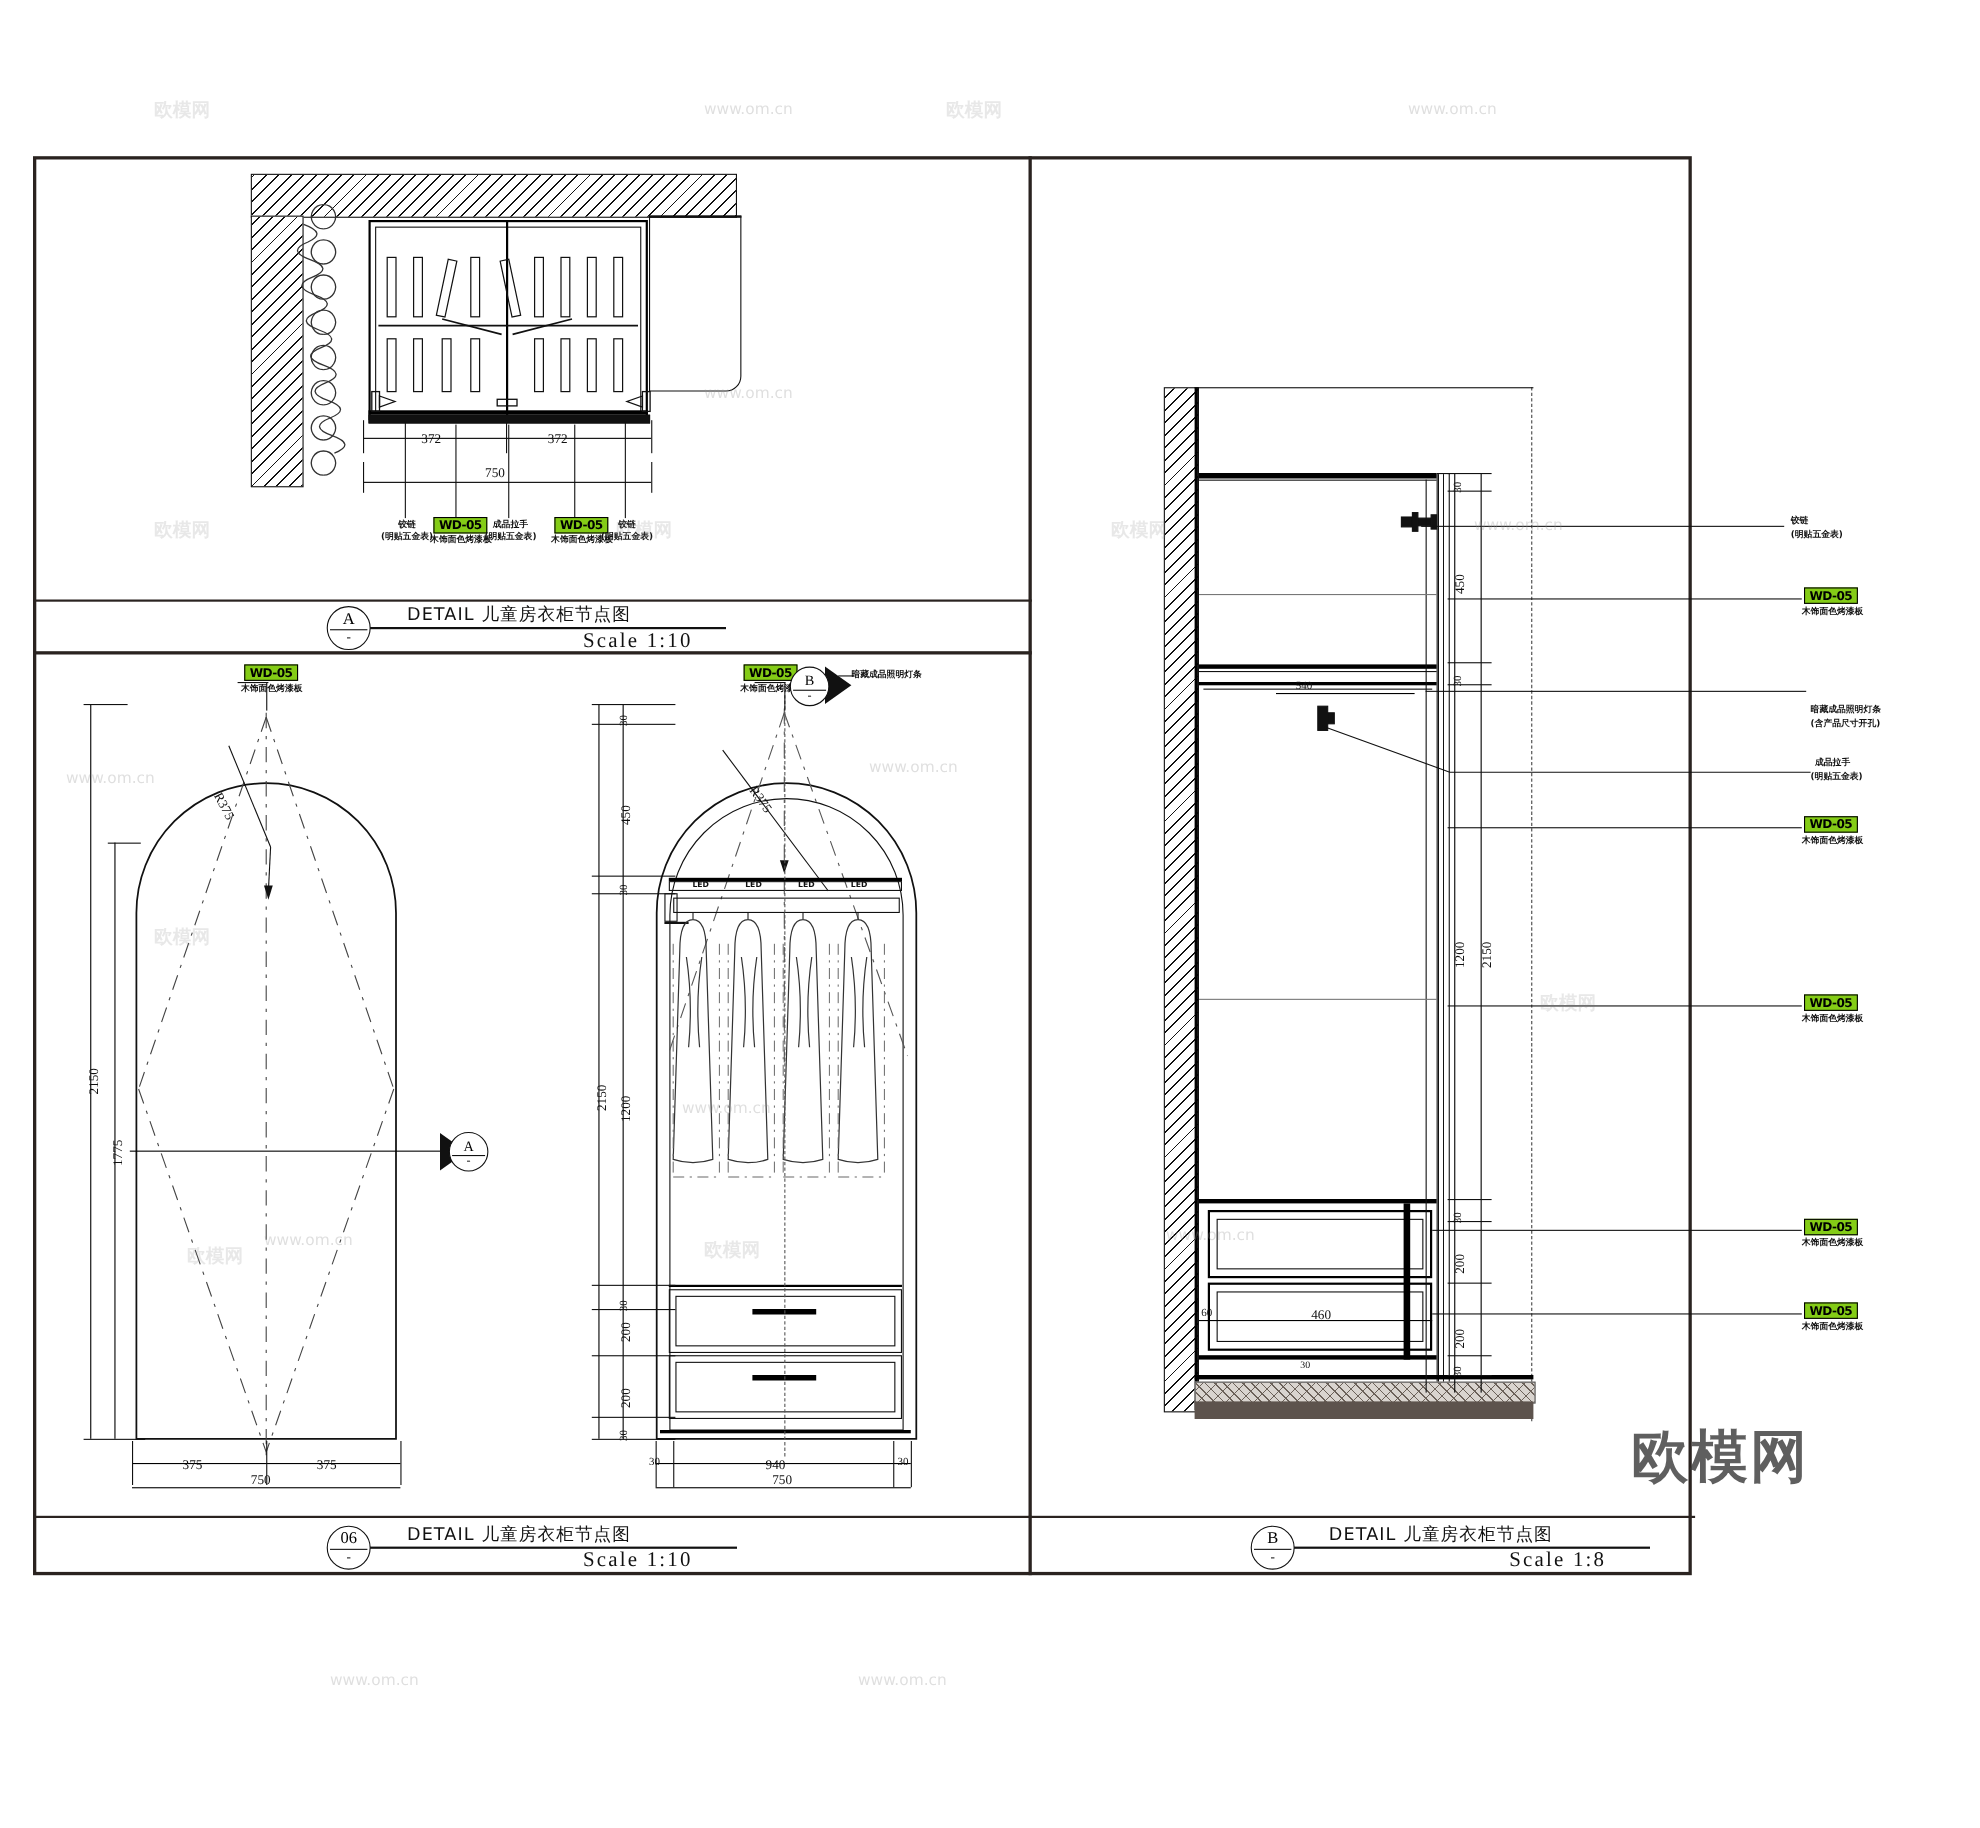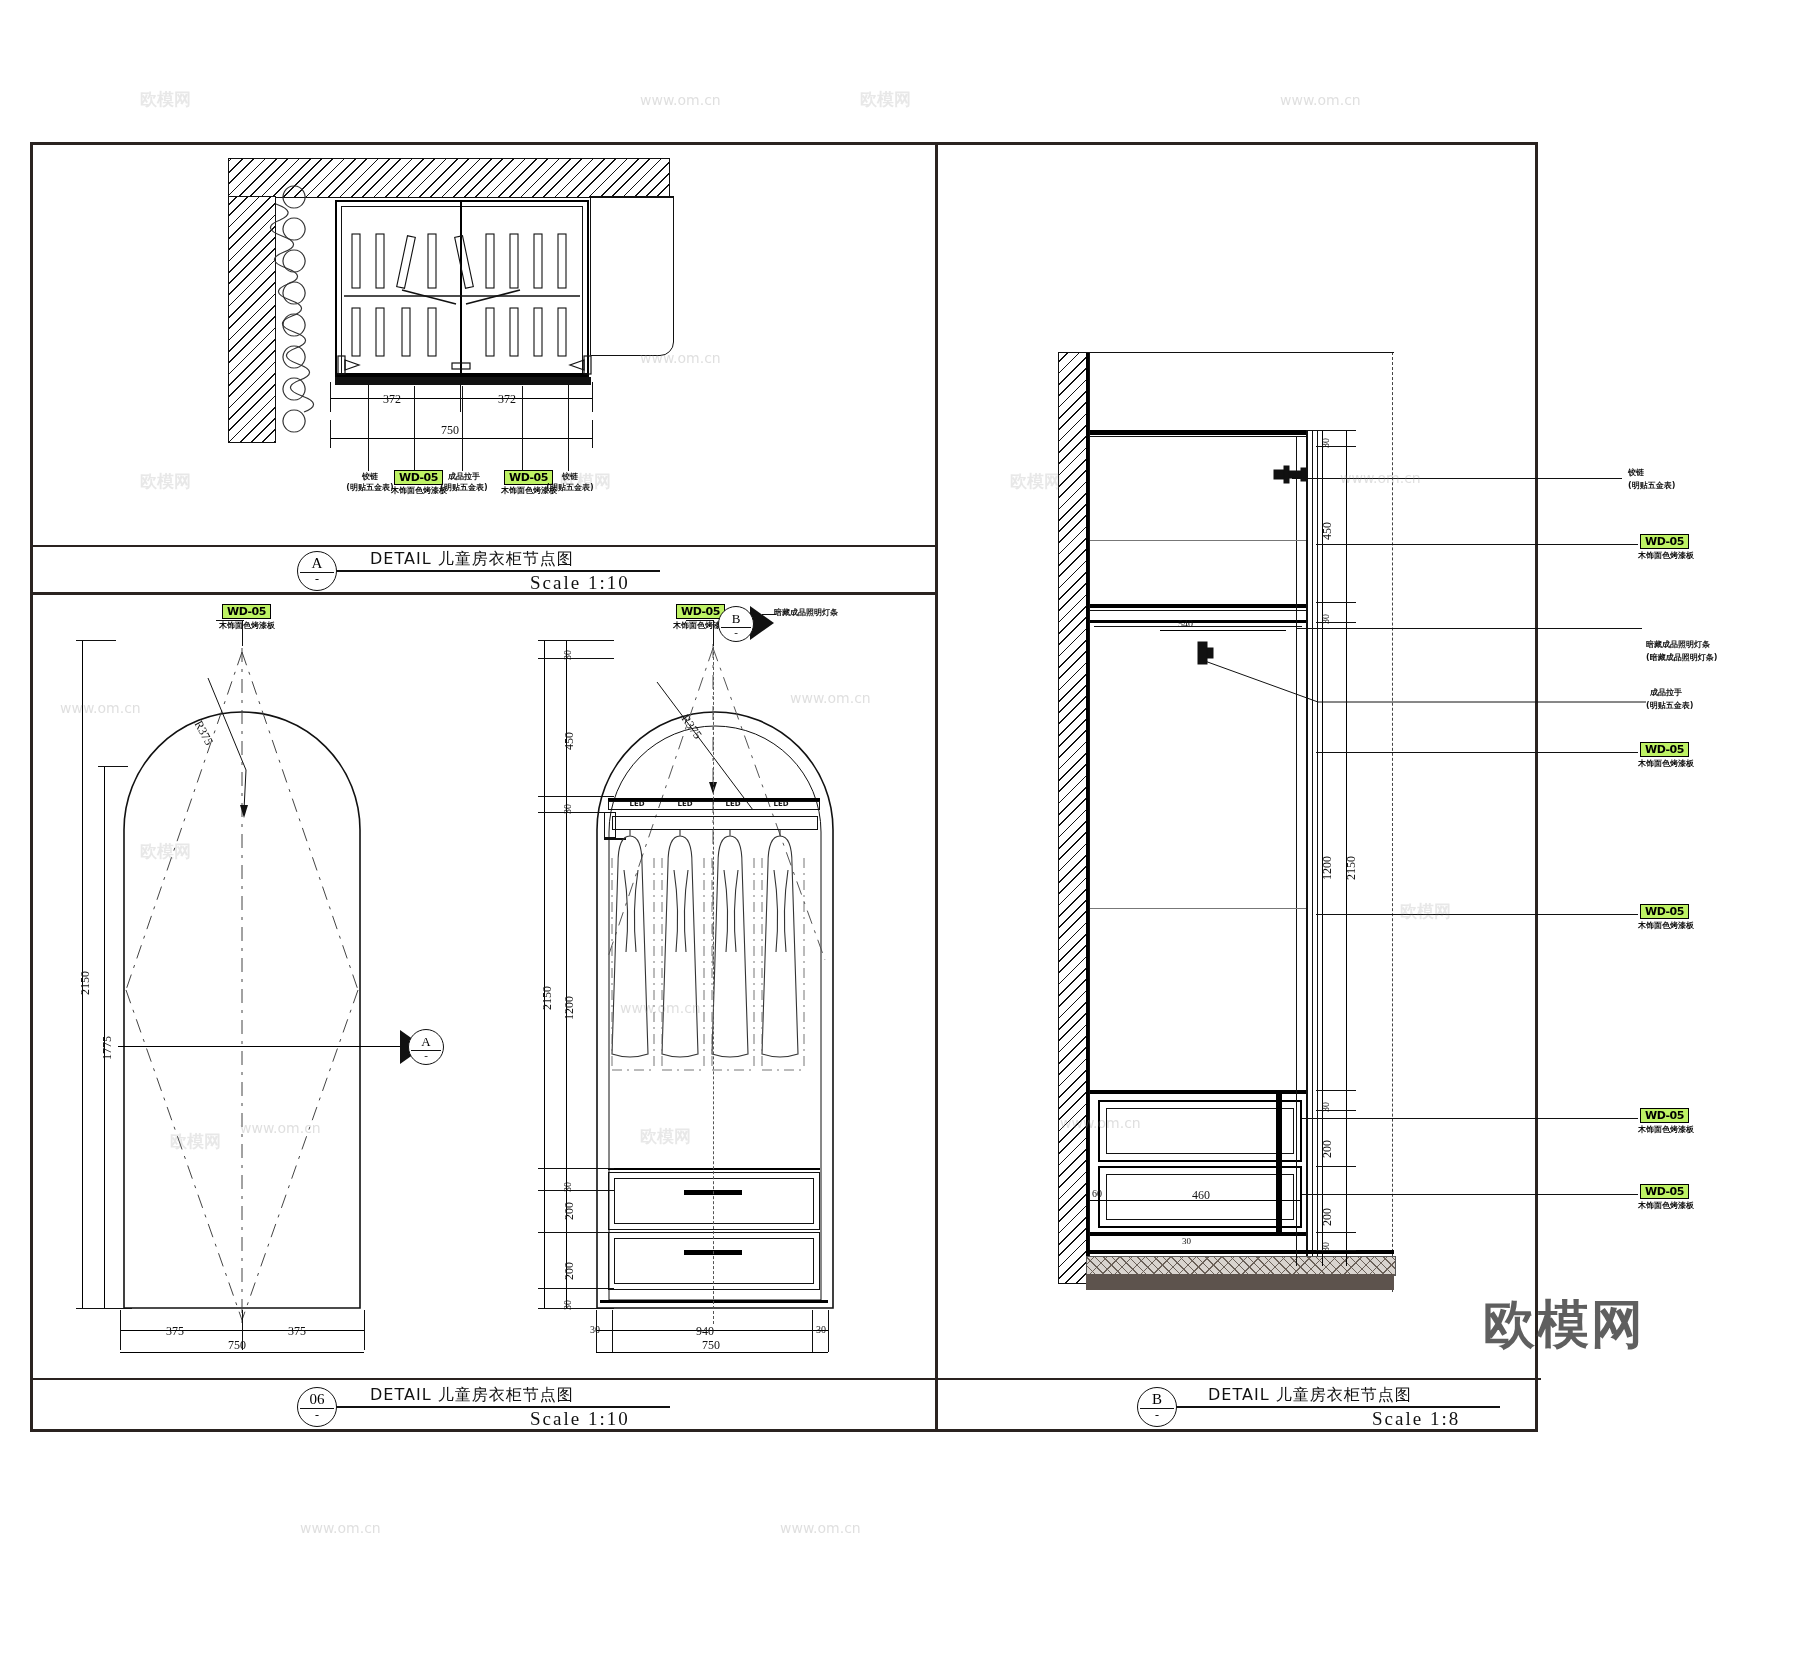--- a/index.html
+++ b/index.html
@@ -37,21 +37,21 @@
      repeating-linear-gradient(-45deg,#6b6159 0 1px,transparent 1px 9px);}
   .wallfill{background:#fff;background-image:repeating-linear-gradient(-45deg,#111 0 1.2px,transparent 1.2px 8px);}
   .darkband{background:#5d534d;}
 
   
   .dim{position:absolute;font-size:12px;font-family:"Liberation Serif",serif;color:#111;white-space:nowrap;}
   .dimv{position:absolute;font-size:12px;font-family:"Liberation Serif",serif;color:#111;
         white-space:nowrap;transform-origin:0 0;transform:rotate(-90deg);}
   .cn{position:absolute;font-family:"DejaVu Sans",sans-serif;font-size:8px;
       font-weight:bold;color:#111;white-space:nowrap;line-height:1.15;text-align:center;}
-  .tag{position:absolute;border:1.5px solid #000;background:#bef264;padding:0 4px;
+  .tag{position:absolute;border:1.5px solid #000;background:#84cc16;padding:0 4px;
        font-family:"DejaVu Sans",sans-serif;font-size:11px;font-weight:bold;
        letter-spacing:-0.5px;line-height:13px;white-space:nowrap;}
   .tagsub{position:absolute;font-family:"DejaVu Sans",sans-serif;font-size:8px;
        font-weight:bold;white-space:nowrap;color:#111;}
 
   
   .tblock{position:absolute;}
   .tbline{position:absolute;height:2px;background:#111;}
   .tbcirc{position:absolute;width:38px;height:38px;border:1.6px solid #111;border-radius:50%;
           display:flex;flex-direction:column;align-items:center;justify-content:center;
@@ -467,21 +467,21 @@
     <div class="ln hl" style="left:1292px;top:478px;width:330px;height:1px;"></div>
     <div class="cn" style="left:1628px;top:468px;width:46px;text-align:left;">铰链</div>
     <div class="cn" style="left:1628px;top:481px;width:62px;text-align:left;">(明贴五金表)</div>
 
     <div class="ln hl" style="left:1316px;top:544px;width:322px;height:1px;"></div>
     <div class="tag" style="left:1640px;top:534px;">WD-05</div>
     <div class="tagsub" style="left:1638px;top:550px;">木饰面色烤漆板</div>
 
     <div class="ln hl" style="left:1296px;top:628px;width:346px;height:1px;"></div>
     <div class="cn" style="left:1646px;top:640px;width:86px;text-align:left;">暗藏成品照明灯条</div>
-    <div class="cn" style="left:1646px;top:653px;width:92px;text-align:left;">(暗藏成品照明灯条)</div>
+    <div class="cn" style="left:1646px;top:653px;width:92px;text-align:left;">(含产品尺寸开孔)</div>
 
     <svg width="460" height="80" style="left:1198px;top:650px;">
       <path d="M4,10 L120,52 L448,52" fill="none" stroke="#111" stroke-width="1"></path>
     </svg>
     <div class="cn" style="left:1650px;top:688px;width:52px;text-align:left;">成品拉手</div>
     <div class="cn" style="left:1646px;top:701px;width:64px;text-align:left;">(明贴五金表)</div>
 
     <div class="ln hl" style="left:1316px;top:752px;width:322px;height:1px;"></div>
     <div class="tag" style="left:1640px;top:742px;">WD-05</div>
     <div class="tagsub" style="left:1638px;top:758px;">木饰面色烤漆板</div>

